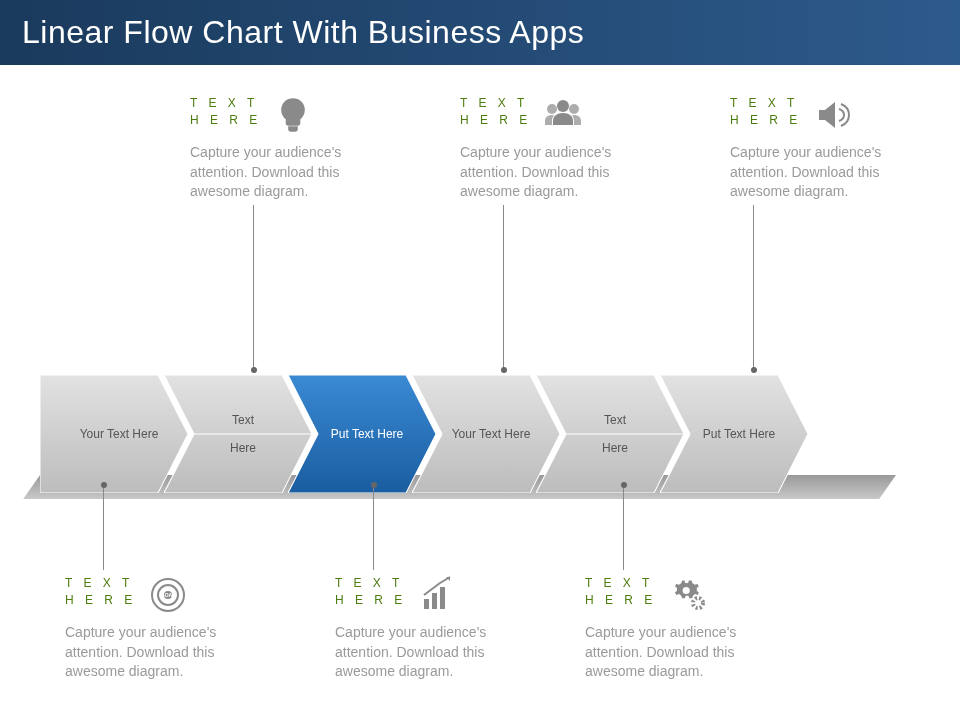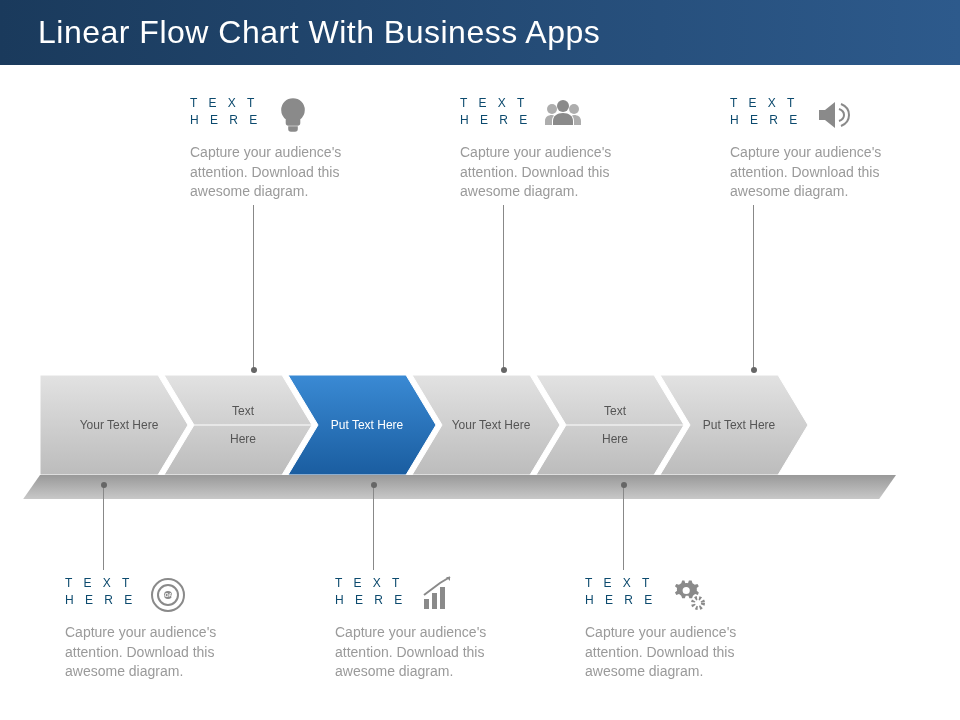--- a/index.html
+++ b/index.html
@@ -1,31 +1,31 @@
 <!DOCTYPE html>
 <html><head>
 <meta charset="utf-8">
 <style>
 *{margin:0;padding:0;box-sizing:border-box;font-family:Arial,Helvetica,sans-serif}
 body{width:960px;height:720px;background:#fff;position:relative;overflow:hidden}
-.title-bar{background:linear-gradient(to right,#1a3a5c,#2d5a8c);padding:14px 38px;color:#fff}
+.title-bar{background:linear-gradient(to right,#1a3a5c,#2d5a8c);padding:14px 22px;color:#fff}
 .title-bar h1{font-size:32px;font-weight:300;letter-spacing:.5px}
 .content{position:relative;width:100%;height:660px}
 
 .callout{position:absolute;width:185px}
 .callout .head{display:flex;align-items:flex-start;gap:12px;margin-bottom:8px}
-.callout .head .txt{font-size:12px;letter-spacing:4px;color:#0c4a6e;line-height:1.4}
+.callout .head .txt{font-size:12px;letter-spacing:4px;color:#4d7c0f;line-height:1.4}
 .callout .icon{width:40px;height:40px;flex-shrink:0;display:flex;align-items:center;justify-content:center}
 .callout .desc{font-size:14px;color:#9a9a9a;line-height:1.4}
 .connector{position:absolute;width:1px;background:#888}
 .connector::after{content:"";position:absolute;bottom:-3px;left:-2.5px;width:6px;height:6px;background:#666;border-radius:3px}
 .connector.up::after{bottom:auto;top:-3px}
 
 .chevron-row{position:absolute;left:40px;top:310px;width:880px;height:120px;display:flex}
-.chev{position:relative;flex:0 0 148px;height:100px;margin-right:-24px}
+.chev{position:relative;flex:0 0 148px;height:118px;margin-right:-24px}
 .chev svg{position:absolute;inset:0;width:100%;height:100%}
 .chev .label{position:absolute;inset:0;display:flex;flex-direction:column;align-items:center;justify-content:center;font-size:12px;color:#555;padding-left:10px}
 .chev.blue .label{color:#fff}
 
 .shadow3d{position:absolute;left:40px;top:410px;width:856px;height:24px;background:linear-gradient(to bottom,#999,#c8c8c8);transform:skewX(-35deg);transform-origin:top left}
 
 
 .ico-bulb,.ico-people,.ico-speaker,.ico-goal,.ico-chart,.ico-gear{fill:#8a8a8a}
 </style>
 </head>

